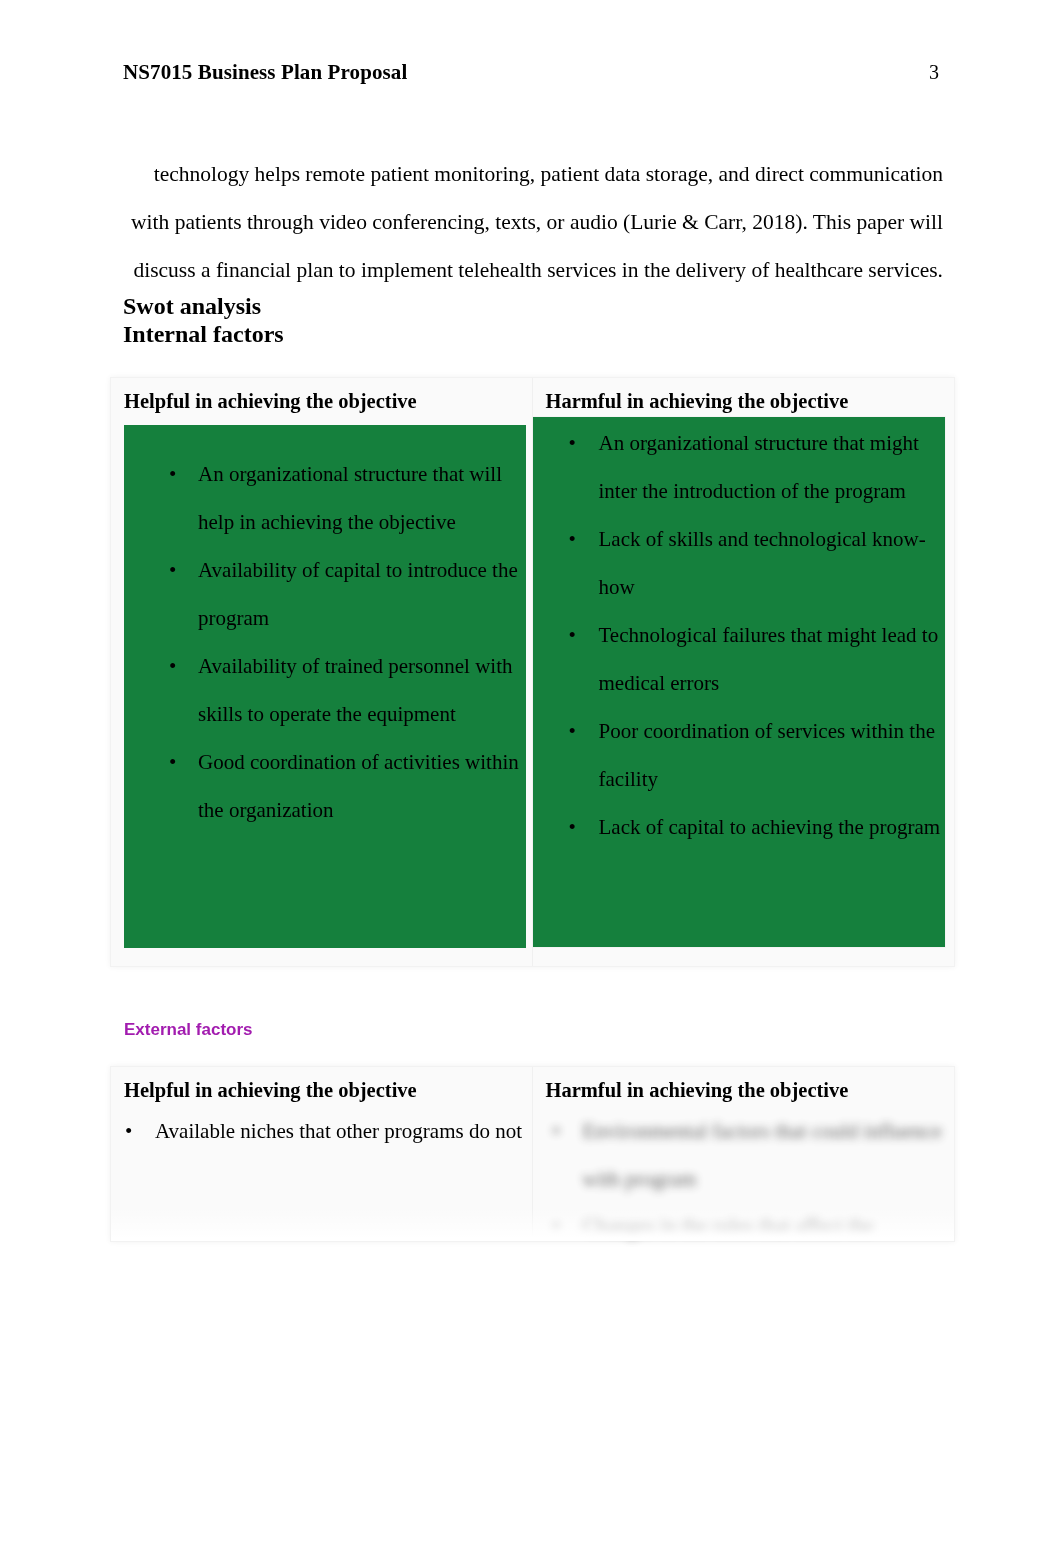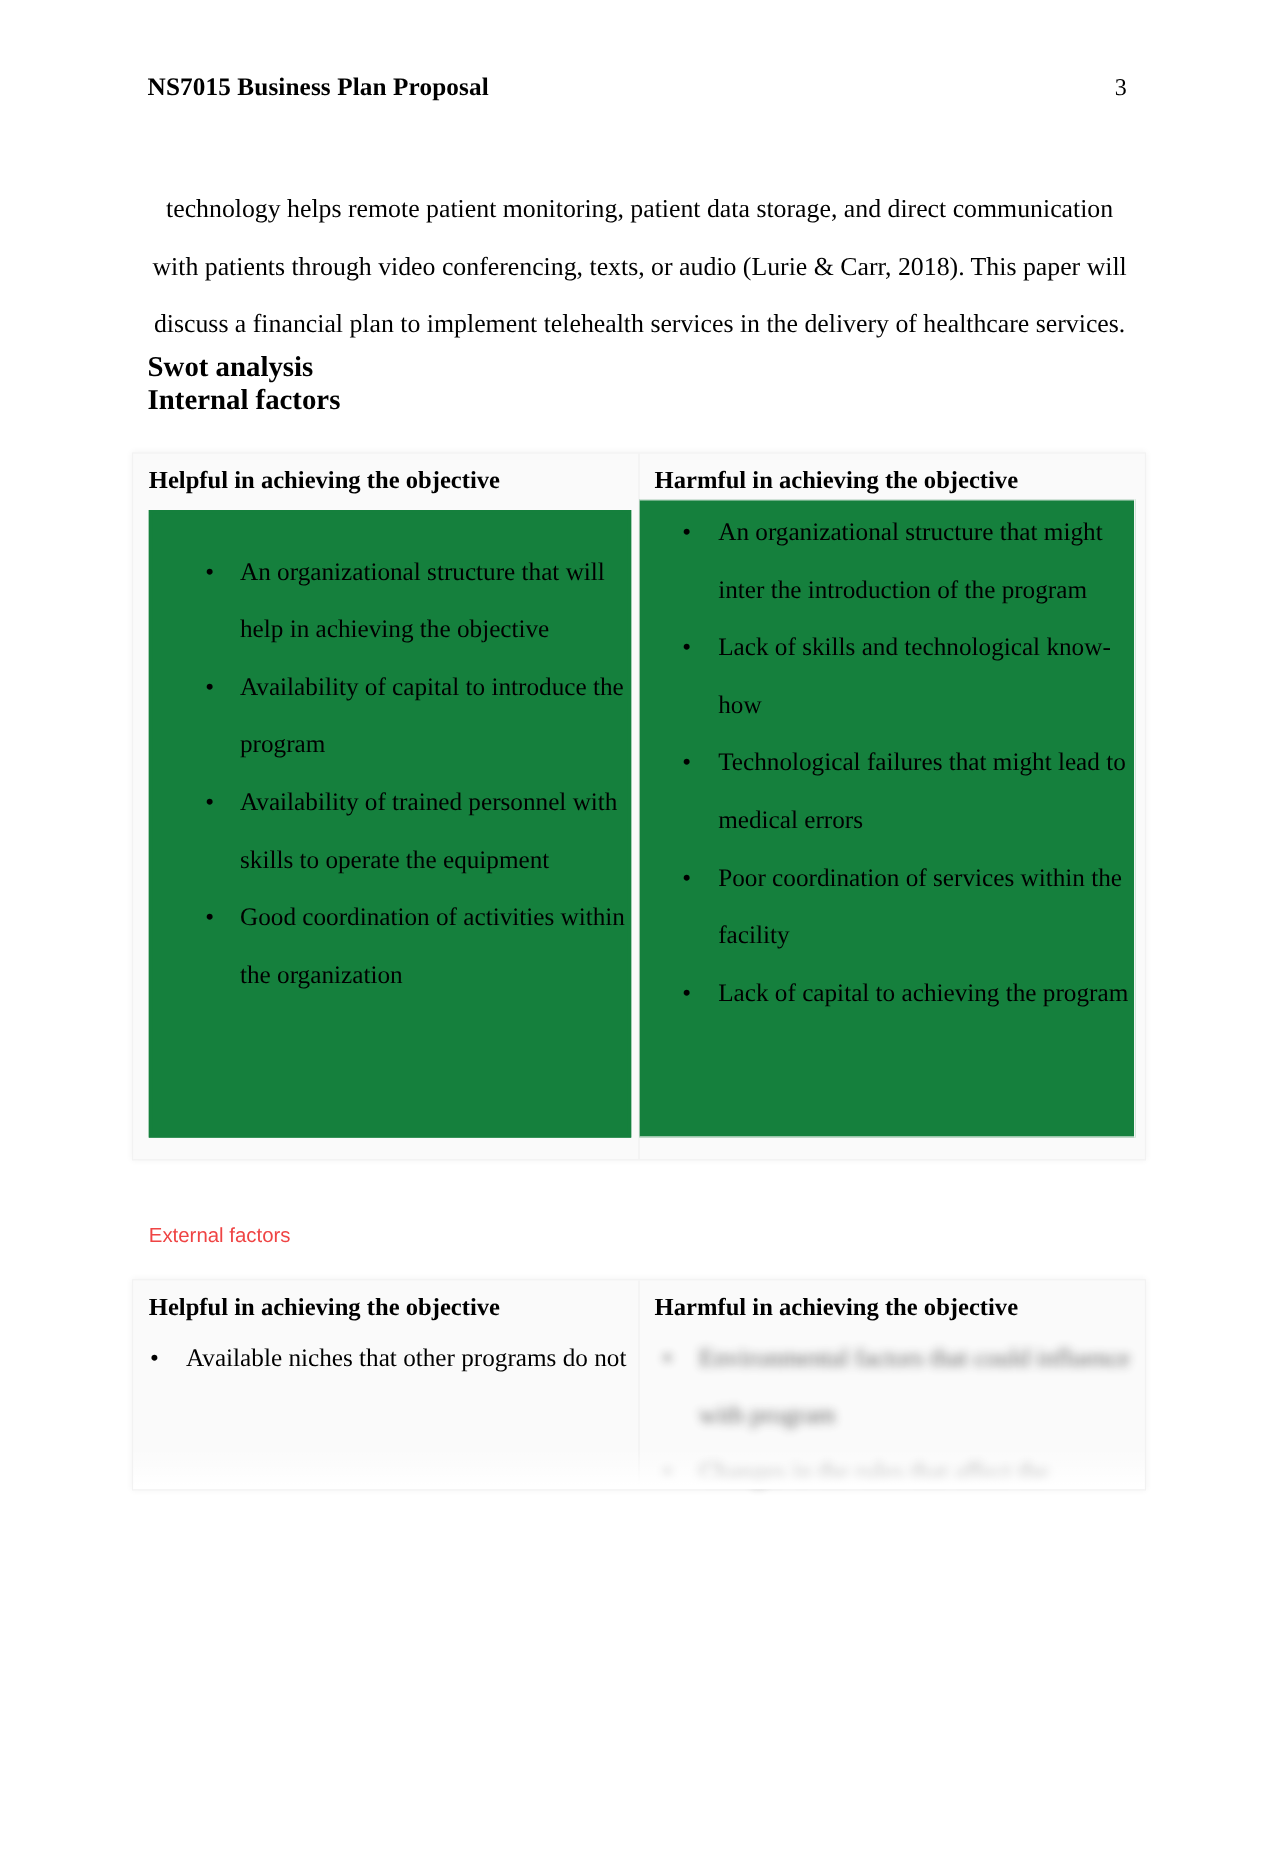--- a/index.html
+++ b/index.html
@@ -38,21 +38,21 @@
   .doc-header .page-number  { font-weight: 400; font-size: 20px; }
 
   
   .body-paragraph {
     position: absolute;
     left: 123px;
     top: 128px;
     width: 820px;
     font-size: 21.5px;
     line-height: 48px;
-    text-align: center;
+    text-align: right;
   }
 
   
   .heading-block {
     position: absolute;
     left: 123px;
     top: 292px;
     width: 700px;
   }
   .heading-serif-bold {
@@ -61,23 +61,23 @@
     line-height: 28px;
     margin: 0;
   }
 
   .subheading-sans {
     position: absolute;
     left: 124px;
     top: 1018px;
     font-family: "Liberation Sans", "DejaVu Sans", sans-serif;
     font-size: 17px;
-    font-weight: 400;
+    font-weight: 700;
     line-height: 24px;
-    color: #ef4444;
+    color: #a21caf;
   }
 
   
   .swot-table {
     position: absolute;
     box-sizing: border-box;
     background: #fafafa;
     border: 1px solid #f2f2f2;
     box-shadow: 0 0 6px rgba(0,0,0,.055);
     display: flex;
@@ -116,21 +116,21 @@
   .swot-body {
     box-sizing: border-box;
     background: #15803d;
   }
   .internal .swot-col.left .swot-body {
     position: absolute;
     left: 13px;
     top: 47px;
     right: 6px;
     bottom: 18px;
-    border: 3px solid #15803d;
+    border: 1px solid #15803d;
     padding-top: 24px;
   }
   .internal .swot-col.right .swot-body {
     position: absolute;
     left: 0px;
     top: 38px;
     right: 8px;
     bottom: 18px;
     border: 1px solid #f4f4f4;
     border-left: none;

